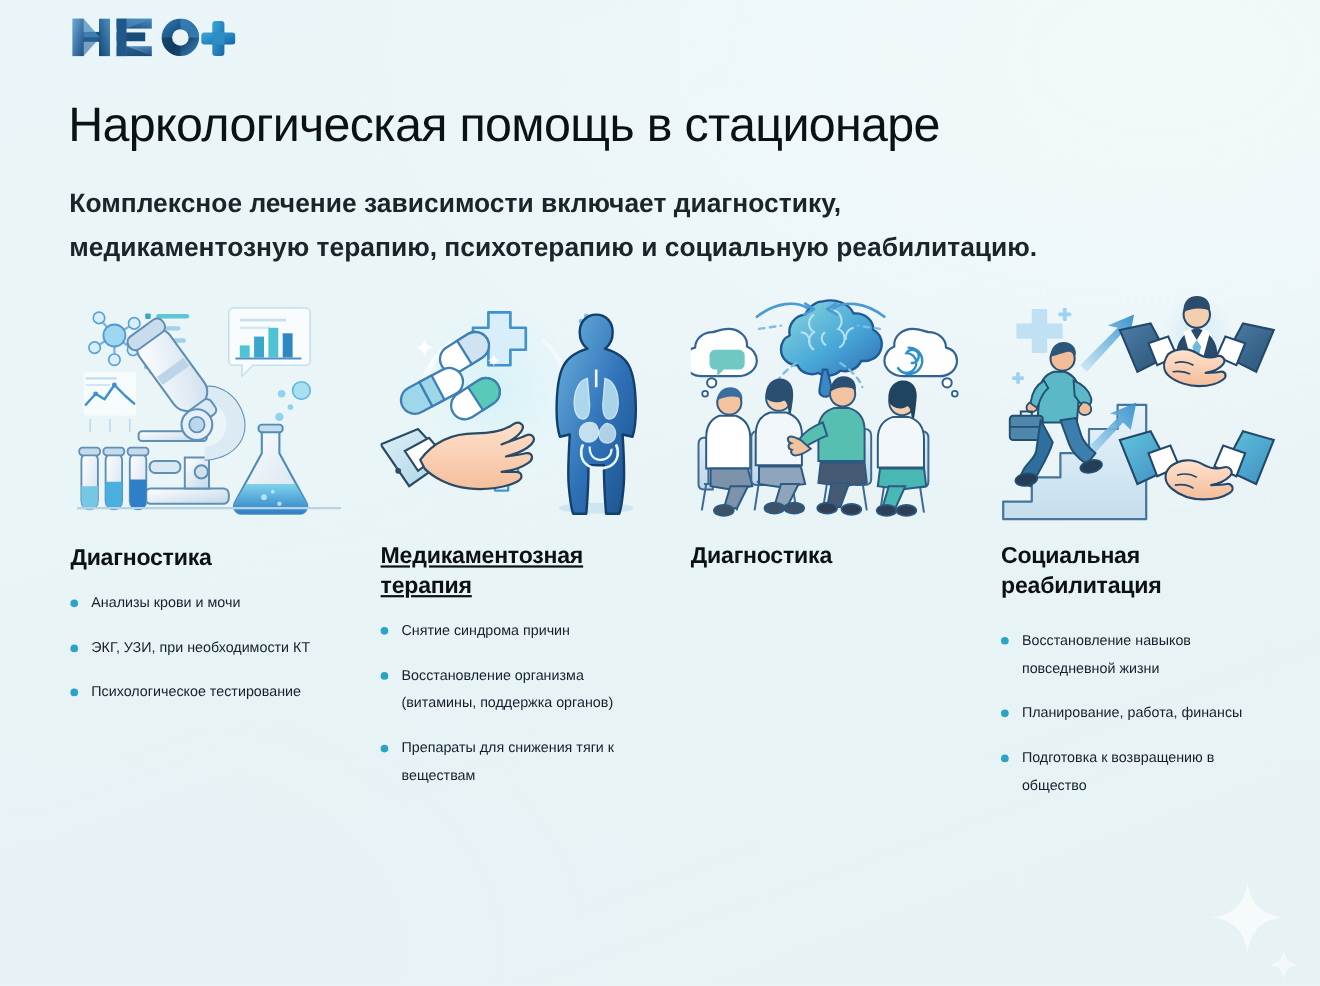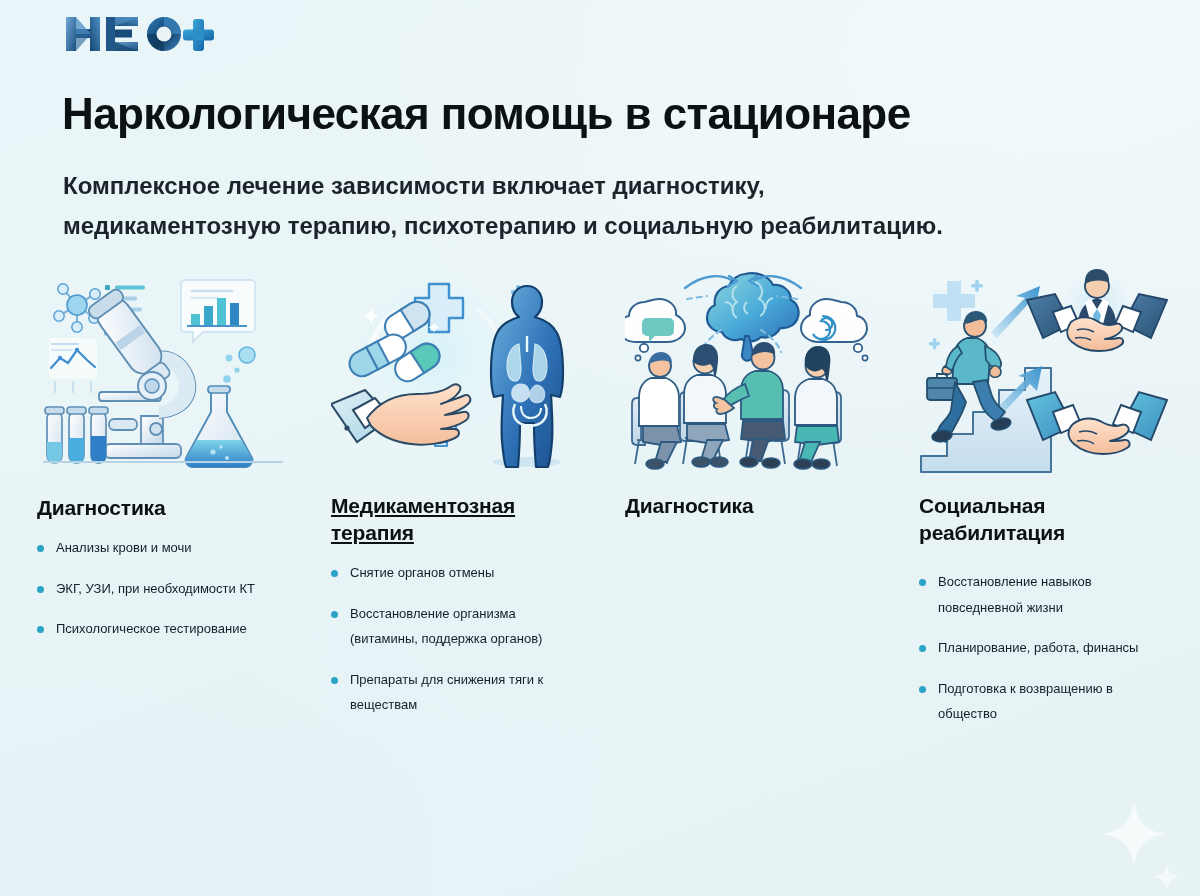--- a/index.html
+++ b/index.html
@@ -18,30 +18,30 @@
       linear-gradient(160deg,#e9f5f8 0%,#eaf5f7 35%,#e8f3f6 65%,#e7f2f5 100%);
   }
   
   .sparkle{position:absolute;pointer-events:none;}
   .sparkle svg{display:block;}
 
   
   #logo{position:absolute;left:64px;top:12px;width:150px;height:44px;}
   #title{
     position:absolute;left:62px;top:58px;width:1090px;
-    font-size:44px;line-height:54px;font-weight:700;letter-spacing:-0.6px;
+    font-size:44px;line-height:54px;font-weight:400;letter-spacing:-0.6px;
     color:#0c1115;white-space:nowrap;
   }
   #subtitle{
     position:absolute;left:63px;top:142px;width:900px;
     font-size:24px;line-height:40px;font-weight:700;color:#1b2429;
   }
 
   
-  #cols{position:absolute;left:50px;top:266px;width:1110px;display:flex;gap:12px;justify-content:center;}
+  #cols{position:absolute;left:50px;top:266px;width:1110px;display:flex;gap:0;}
   .col{width:282px;box-sizing:border-box;padding:0 14px 0 14px;}
   .art{width:254px;height:208px;position:relative;margin-bottom:18px;}
   .art svg{display:block;width:100%;height:100%;}
   .col-title{
     font-size:21px;line-height:27px;font-weight:700;color:#0c1115;
     margin:0 0 14px 0;letter-spacing:-0.2px;
   }
   ul.bullets{list-style:none;margin:0;padding:0;}
   ul.bullets li{
     position:relative;padding-left:19px;margin-bottom:15px;
@@ -355,21 +355,21 @@
 
             <path d="M38 100 c-6 0 -10 5 -9 11 c1 6 7 8 12 6 c4 -2 6 -6 5 -10 c-1 -5 -4 -7 -8 -7z" fill="#dff2fa" opacity="0.85" stroke="#e8f7fc" stroke-width="1.2"></path>
             <path d="M54 101 c6 1 9 7 7 13 c-2 5 -8 6 -12 3 c-3 -3 -3 -8 -1 -11 c2 -3 4 -5 6 -5z" fill="#cfeaf6" opacity="0.8" stroke="#e8f7fc" stroke-width="1.2"></path>
             <path d="M32 120 c-3 6 -2 14 3 18 c6 5 18 5 24 0 c5 -4 6 -12 3 -18" fill="none" stroke="#e8f7fc" stroke-width="2.4"></path>
             <path d="M38 122 c0 8 4 12 10 12 c6 0 10 -4 10 -10" fill="none" stroke="#e8f7fc" stroke-width="2"></path>
           </g>
         </svg>
       </div>
       <h2 class="col-title">Медикаментозная терапия</h2>
       <ul class="bullets">
-        <li>Снятие органов отмены</li>
+        <li>Снятие синдрома причин</li>
         <li>Восстановление организма (витамины, поддержка органов)</li>
         <li>Препараты для снижения тяги к веществам</li>
       </ul>
     </div>
 
     <div class="col c3">
       <div class="art">
         <svg viewBox="0 0 254 208">
           <defs>
             <linearGradient id="p-brain" x1="0" y1="0" x2="1" y2="1">

